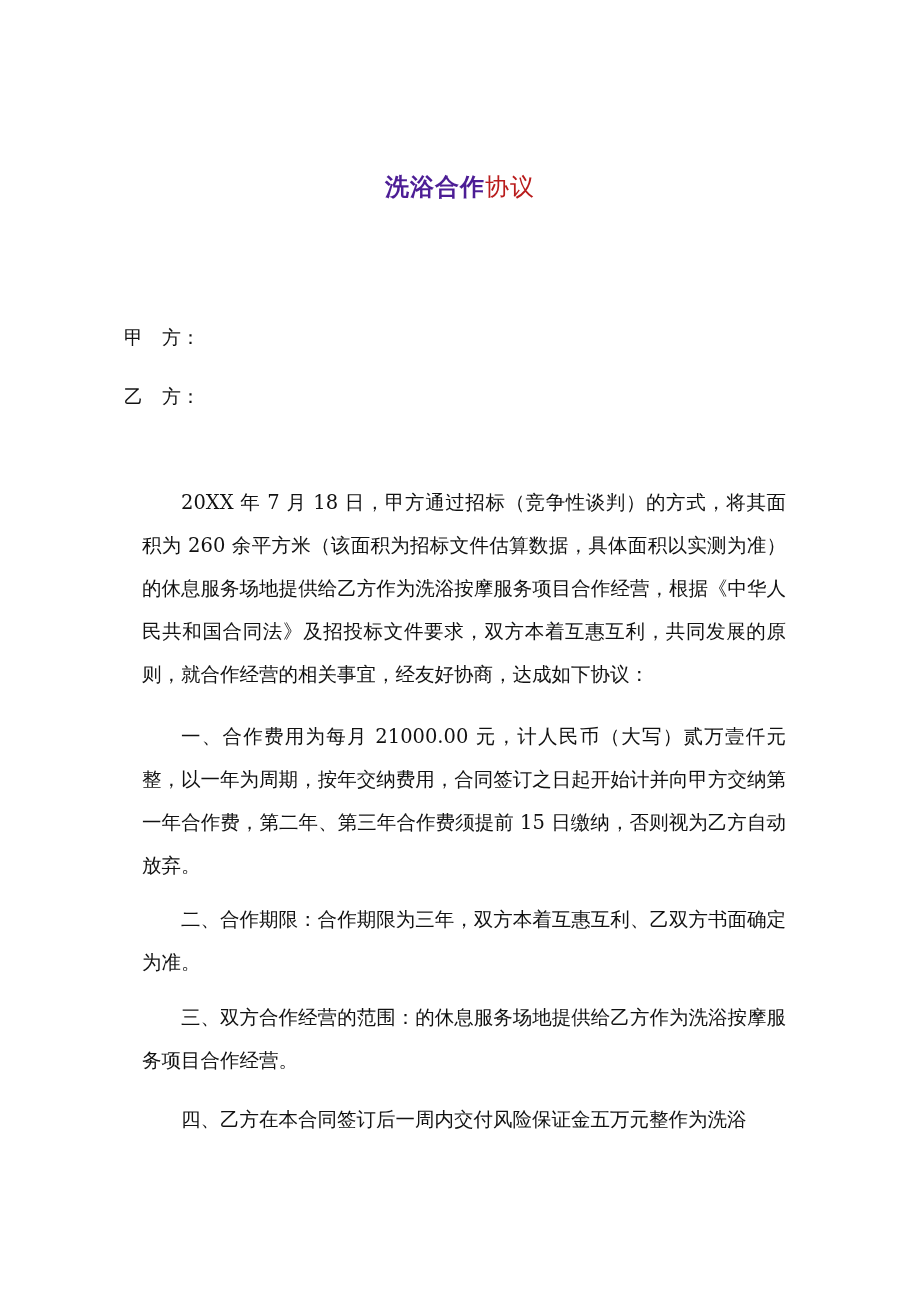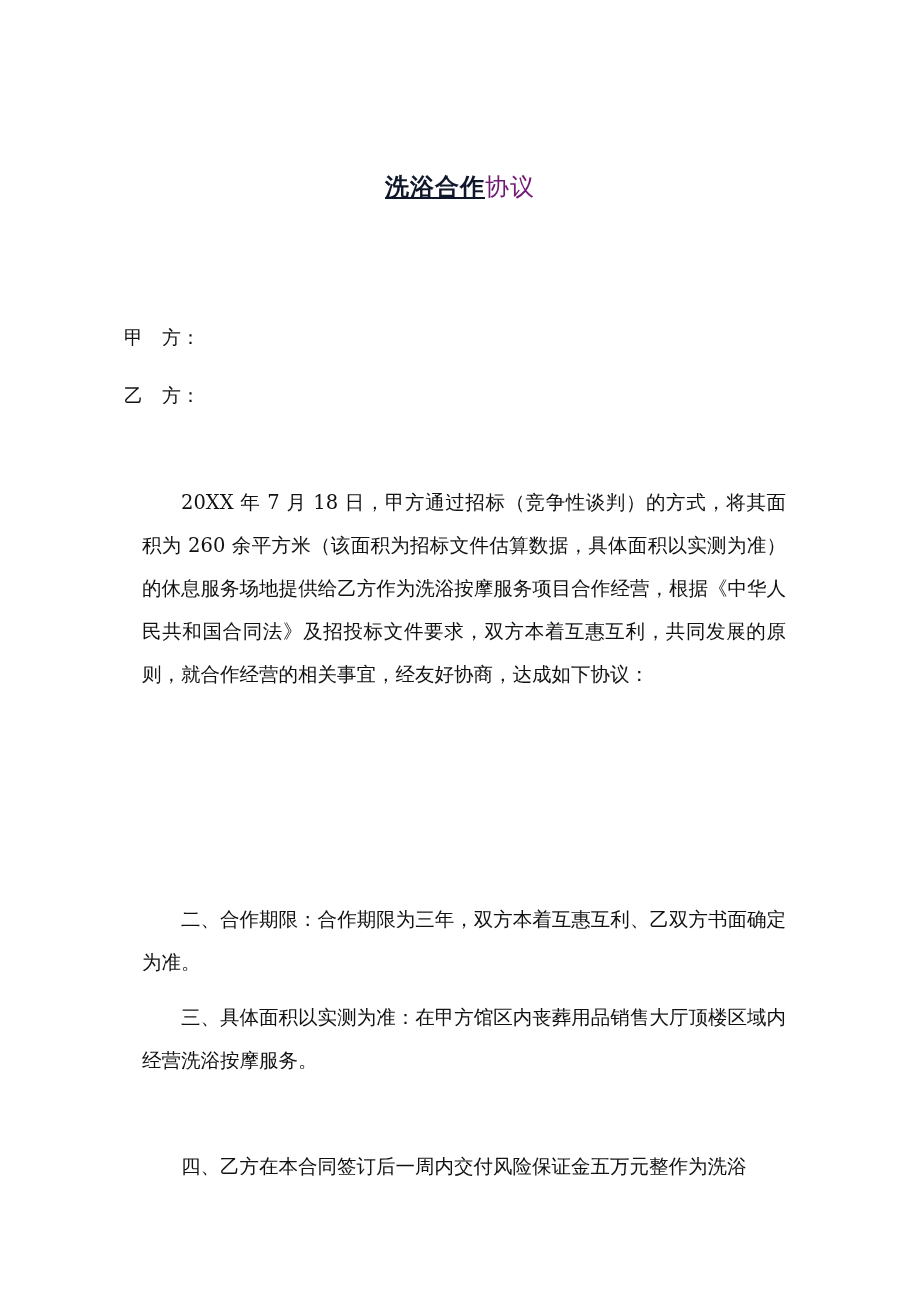--- a/index.html
+++ b/index.html
@@ -27,79 +27,81 @@
       width: 920px;
       top: 170px;
       text-align: center;
       font-size: 24px;
       line-height: 34px;
       letter-spacing: 1px;
     }
     .title .bold {
       font-family: "DejaVu Sans", "Liberation Sans", sans-serif;
       font-weight: bold;
-      color: #0f172a;
-      text-decoration: underline;
+      color: #4c1d95;
     }
     .title .light {
       font-family: "DejaVu Sans", "Liberation Sans", sans-serif;
       font-weight: normal;
-      color: #701a75;
+      color: #b91c1c;
     }
     .party {
       position: absolute;
       left: 124px;
       font-size: 19px;
       line-height: 28px;
       white-space: pre;
       margin-top: 29px;
     }
     .party.a { top: 294px; }
-    .party.b { top: 353px; font-family: Liberation Serif, serif; }
+    .party.b { top: 353px; }
     .body-text {
       position: absolute;
       left: 124px;
       width: 680px;
       font-size: 19.5px;
       line-height: 43px;
       text-align: justify;
       word-break: break-all;
     }
     .para {
       margin: 18px;
       text-indent: 2em;
     }
     .p-intro { top: 463px; }
     .p-1 { top: 697px; }
     .p-2 { top: 880px; }
     .p-3 { top: 978px; }
-    .p-4 { top: 1127px; }
+    .p-4 { top: 1080px; }
   </style>
 </head>
 <body>
 
 <div class="page">
 
   <div class="title">
     <span class="bold">洗浴合作</span><span class="light">协议</span>
   </div>
 
   <div class="party a">甲　方：</div>
   <div class="party b">乙　方：</div>
 
   <div class="body-text p-intro">
     <p class="para">20XX 年 7 月 18 日，甲方通过招标（竞争性谈判）的方式，将其面积为 260 余平方米（该面积为招标文件估算数据，具体面积以实测为准）的休息服务场地提供给乙方作为洗浴按摩服务项目合作经营，根据《中华人民共和国合同法》及招投标文件要求，双方本着互惠互利，共同发展的原则，就合作经营的相关事宜，经友好协商，达成如下协议：</p>
   </div>
 
+  <div class="body-text p-1">
+    <p class="para">一、合作费用为每月 21000.00 元，计人民币（大写）贰万壹仟元整，以一年为周期，按年交纳费用，合同签订之日起开始计并向甲方交纳第一年合作费，第二年、第三年合作费须提前 15 日缴纳，否则视为乙方自动放弃。</p>
+  </div>
 
   <div class="body-text p-2">
     <p class="para">二、合作期限：合作期限为三年，双方本着互惠互利、乙双方书面确定为准。</p>
   </div>
 
   <div class="body-text p-3">
-    <p class="para">三、具体面积以实测为准：在甲方馆区内丧葬用品销售大厅顶楼区域内经营洗浴按摩服务。</p>
+    <p class="para">三、双方合作经营的范围：的休息服务场地提供给乙方作为洗浴按摩服务项目合作经营。</p>
   </div>
 
   <div class="body-text p-4">
     <p class="para">四、乙方在本合同签订后一周内交付风险保证金五万元整作为洗浴</p>
   </div>
 
 </div>
 
 </body></html>

